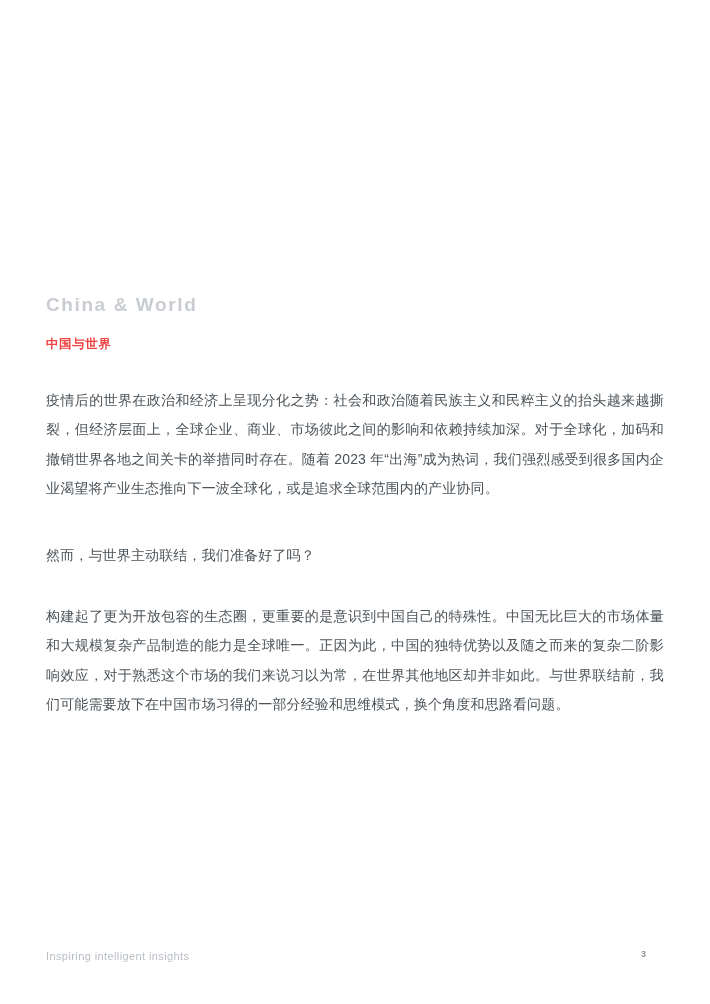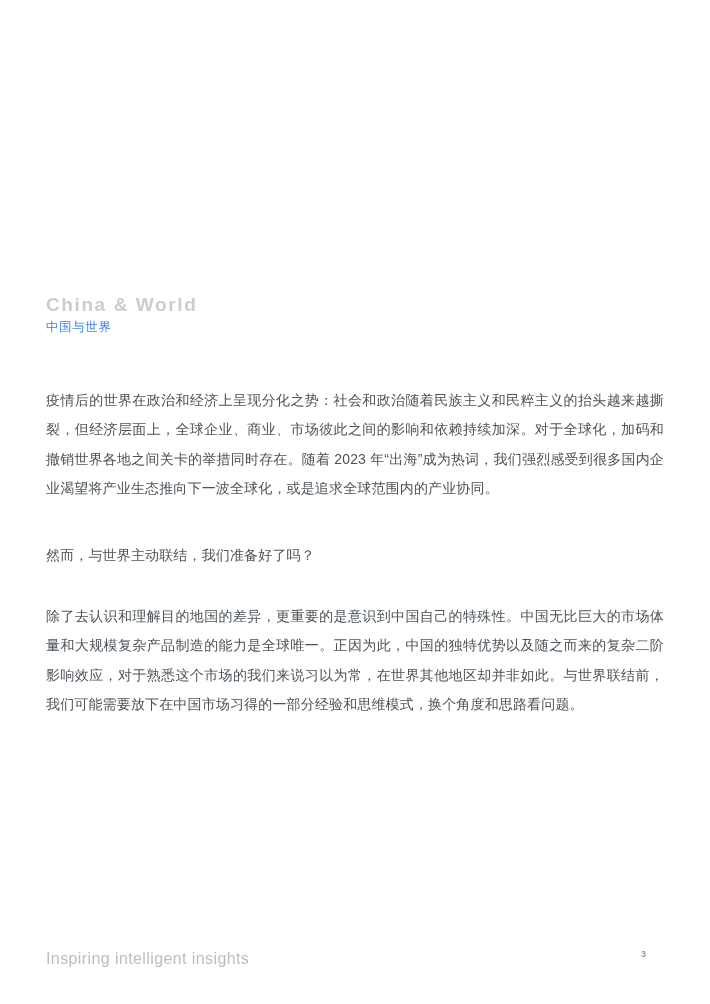--- a/index.html
+++ b/index.html
@@ -26,25 +26,25 @@
     font-size: 19px;
     letter-spacing: 1.6px;
     color: #c9cdd2;
     font-weight: 700;
     line-height: 1.2;
     white-space: nowrap;
   }
   .title-cn {
     position: absolute;
     left: 46px;
-    top: 310px;
+    top: 327px;
     font-size: 12.5px;
-    color: #3b82f6;
+    color: #ef4444;
     letter-spacing: 0.6px;
-    font-weight: 400;
+    font-weight: 700;
     line-height: 1.2;
     white-space: nowrap;
   }
   .body-block {
     position: absolute;
     left: 46px;
     width: 618px;
     font-size: 14px;
     line-height: 2.1;
     color: #4c5358;
@@ -53,21 +53,21 @@
   }
   .p1 { top: 372px; }
   .p2 { top: 528px; margin-top: 13px; }
   .p3 { top: 588px; }
   .p4 { top: 738px; }
 
   .footer-left {
     position: absolute;
     left: 46px;
     top: 950px;
-    font-size: 16px;
+    font-size: 11px;
     color: #b9bec3;
     letter-spacing: 0.4px;
     font-weight: 400;
   }
   .footer-page {
     position: absolute;
     left: 641px;
     top: 949px;
     font-size: 9px;
     color: #8e959b;
@@ -80,20 +80,20 @@
 <div class="page">
 
   <h1 class="title-en">China &amp; World</h1>
 
   <h2 class="title-cn">中国与世界</h2>
 
   <p class="body-block p1">疫情后的世界在政治和经济上呈现分化之势：社会和政治随着民族主义和民粹主义的抬头越来越撕裂，但经济层面上，全球企业、商业、市场彼此之间的影响和依赖持续加深。对于全球化，加码和撤销世界各地之间关卡的举措同时存在。随着 2023 年“出海”成为热词，我们强烈感受到很多国内企业渴望将产业生态推向下一波全球化，或是追求全球范围内的产业协同。</p>
 
   <p class="body-block p2">然而，与世界主动联结，我们准备好了吗？</p>
 
-  <p class="body-block p3">除了去认识和理解目的地国的差异，更重要的是意识到中国自己的特殊性。中国无比巨大的市场体量和大规模复杂产品制造的能力是全球唯一。正因为此，中国的独特优势以及随之而来的复杂二阶影响效应，对于熟悉这个市场的我们来说习以为常，在世界其他地区却并非如此。与世界联结前，我们可能需要放下在中国市场习得的一部分经验和思维模式，换个角度和思路看问题。</p>
+  <p class="body-block p3">构建起了更为开放包容的生态圈，更重要的是意识到中国自己的特殊性。中国无比巨大的市场体量和大规模复杂产品制造的能力是全球唯一。正因为此，中国的独特优势以及随之而来的复杂二阶影响效应，对于熟悉这个市场的我们来说习以为常，在世界其他地区却并非如此。与世界联结前，我们可能需要放下在中国市场习得的一部分经验和思维模式，换个角度和思路看问题。</p>
 
 
   <div class="footer-left">Inspiring intelligent insights</div>
 
   <div class="footer-page">3</div>
 
 </div>
 
 </body></html>

